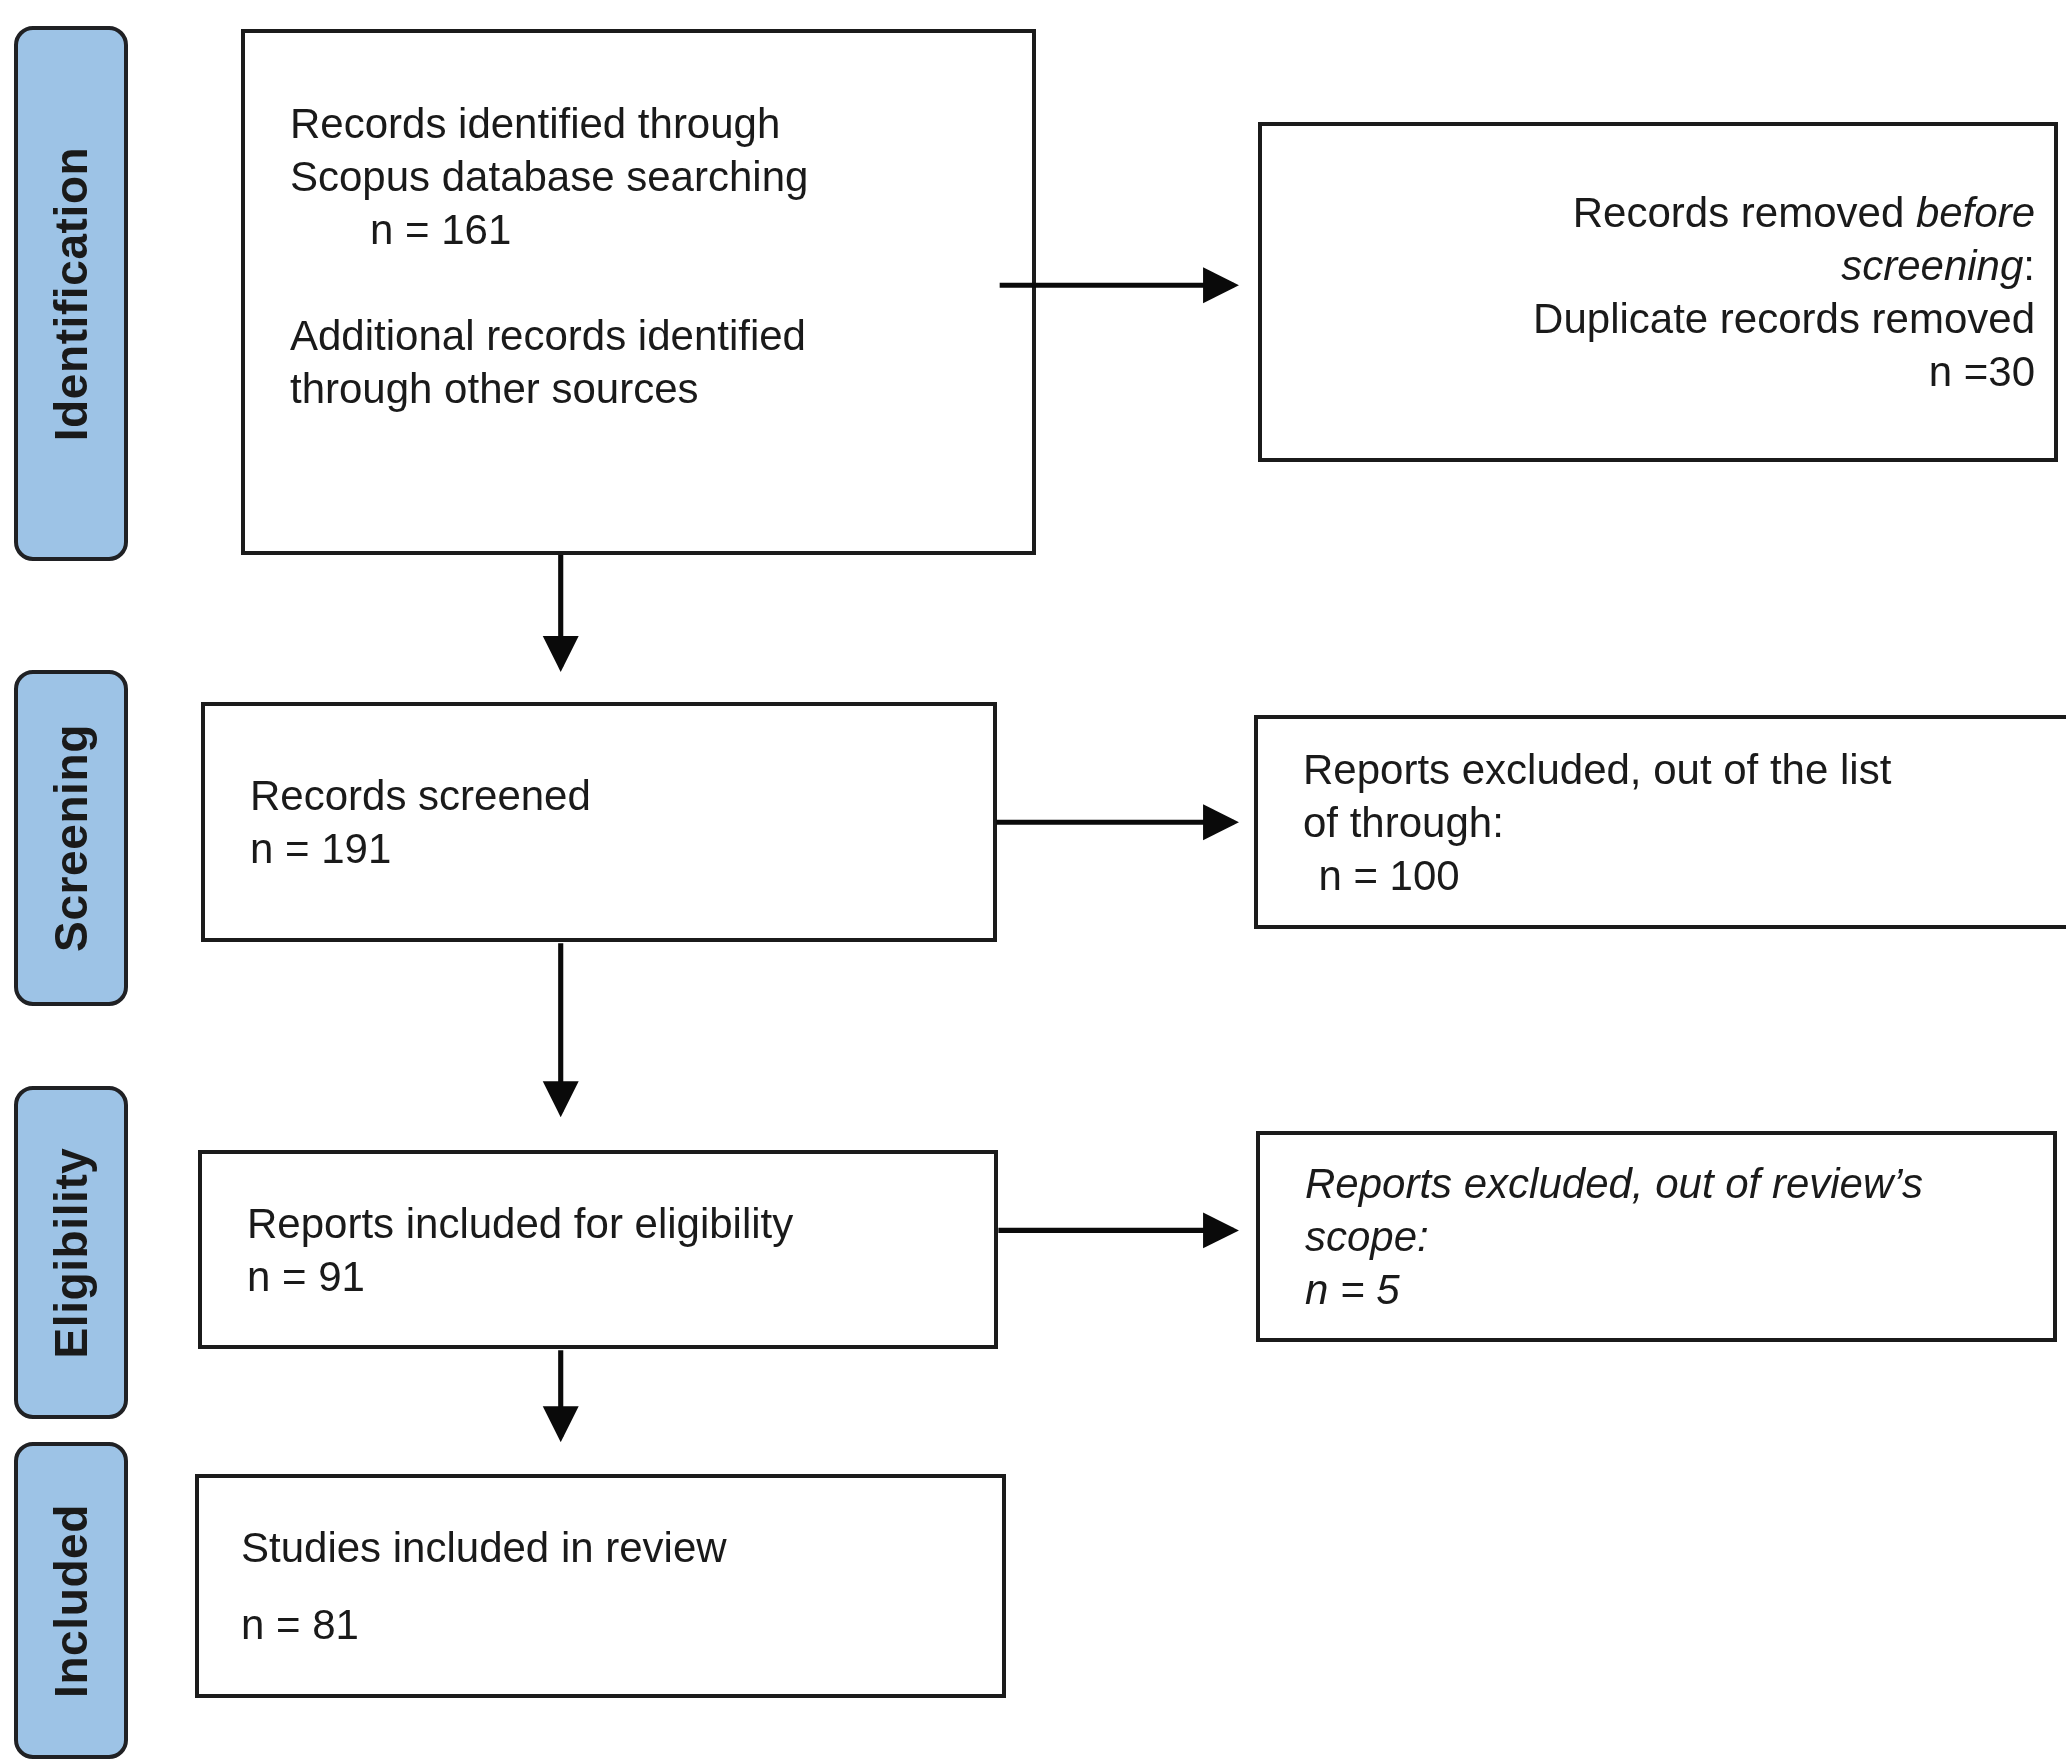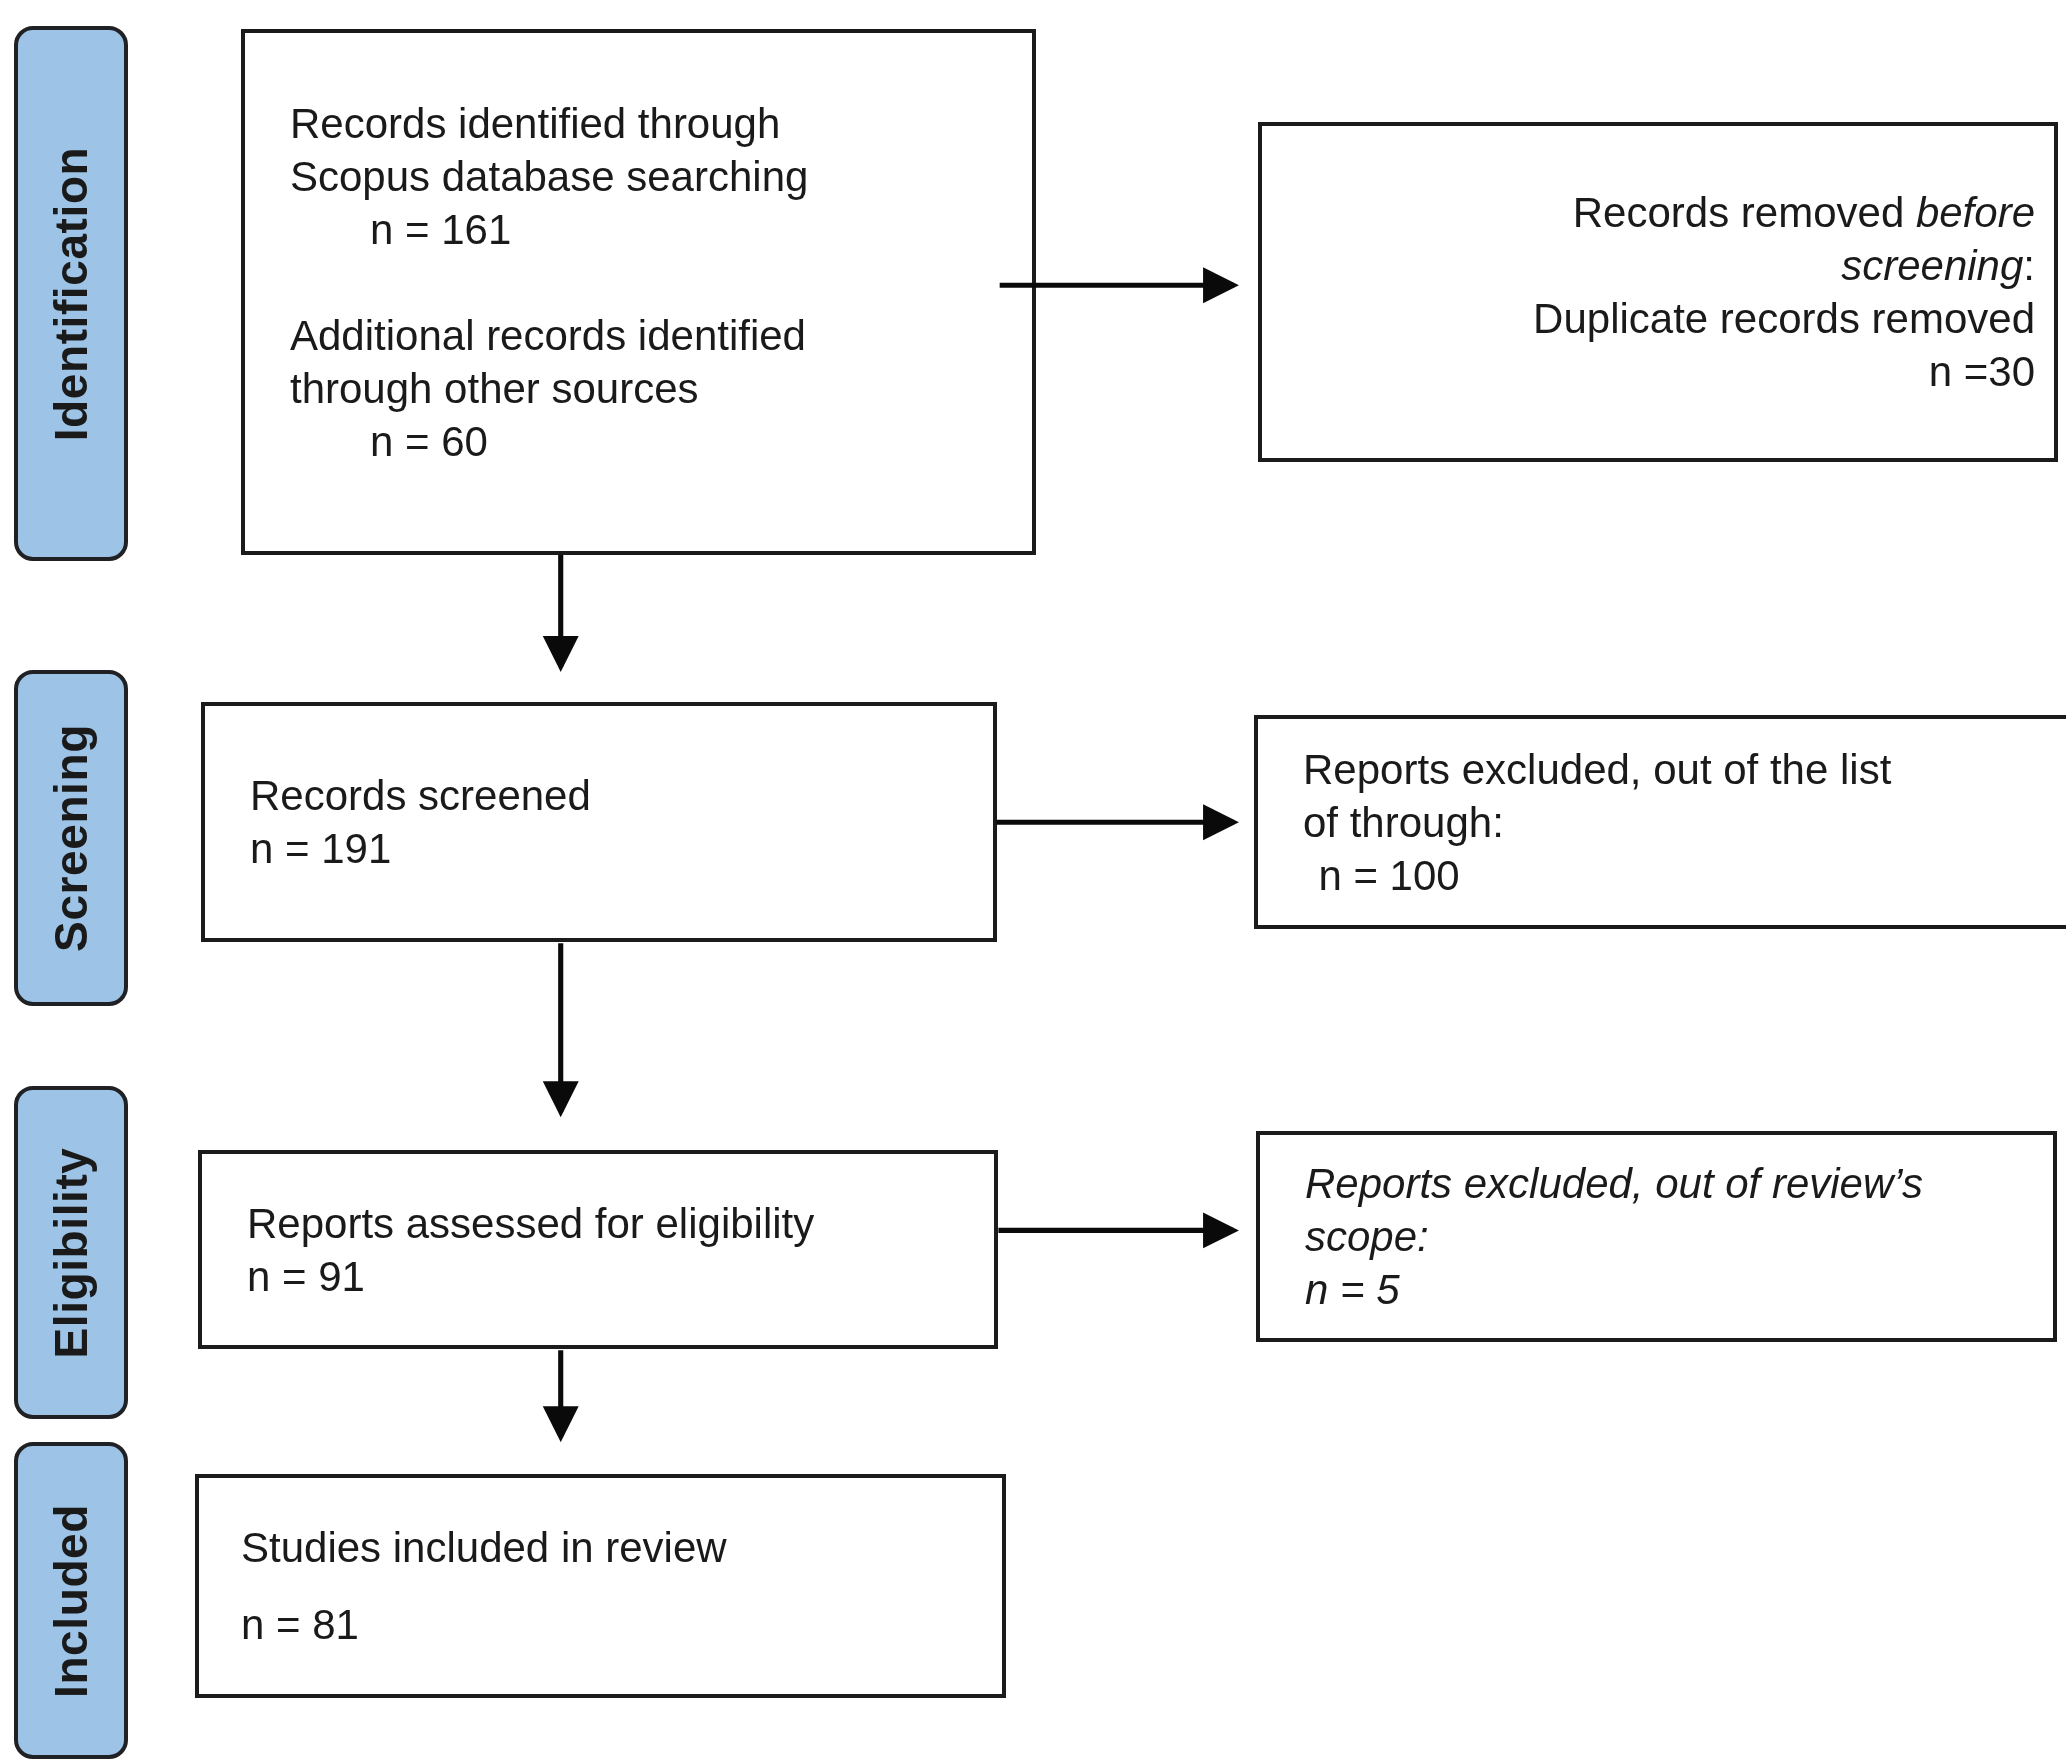--- a/index.html
+++ b/index.html
@@ -55,21 +55,20 @@
     <span class="stage-text">Included</span>
   </div>
 
   <div class="box top-align" style="left:205px;top:29px;width:795px;height:526px;padding:64px 19px 0 45px;">
     <div class="line">Records identified through</div>
     <div class="line">Scopus database searching</div>
     <div class="line indent">n = 161</div>
     <div class="spacer"></div>
     <div class="line">Additional records identified</div>
     <div class="line">through other sources</div>
-    <div class="line indent">n = 60</div>
   </div>
 
   <div class="box" style="left:1258px;top:122px;width:800px;height:340px;padding:0 19px 0 45px;text-align:right;">
     <div class="line"><span>Records removed </span><span class="it">before</span></div>
     <div class="line"><span class="it">screening</span><span>:</span></div>
     <div class="line indent">Duplicate records removed</div>
     <div class="line indent">n =30</div>
   </div>
 
   <div class="box" style="left:201px;top:702px;width:796px;height:240px;padding:0 8px 0 45px;">
@@ -77,21 +76,21 @@
     <div class="line">n = 191</div>
   </div>
 
   <div class="box" style="left:1254px;top:715px;width:960px;height:214px;padding:0 19px 0 45px;">
     <div class="line">Reports excluded, out of the list</div>
     <div class="line">of through:</div>
     <div class="line indent-sm">n = 100</div>
   </div>
 
   <div class="box" style="left:198px;top:1150px;width:800px;height:199px;padding:0 19px 0 45px;">
-    <div class="line">Reports assessed for eligibility</div>
+    <div class="line">Reports included for eligibility</div>
     <div class="line">n = 91</div>
   </div>
 
   <div class="box" style="left:1256px;top:1131px;width:801px;height:211px;padding:0 19px 0 45px;font-style:italic;">
     <div class="line">Reports excluded, out of review’s</div>
     <div class="line">scope:</div>
     <div class="line">n = 5</div>
   </div>
 
   <div class="box" style="left:195px;top:1474px;width:811px;height:224px;padding:0 19px 0 42px;gap:24px;">

